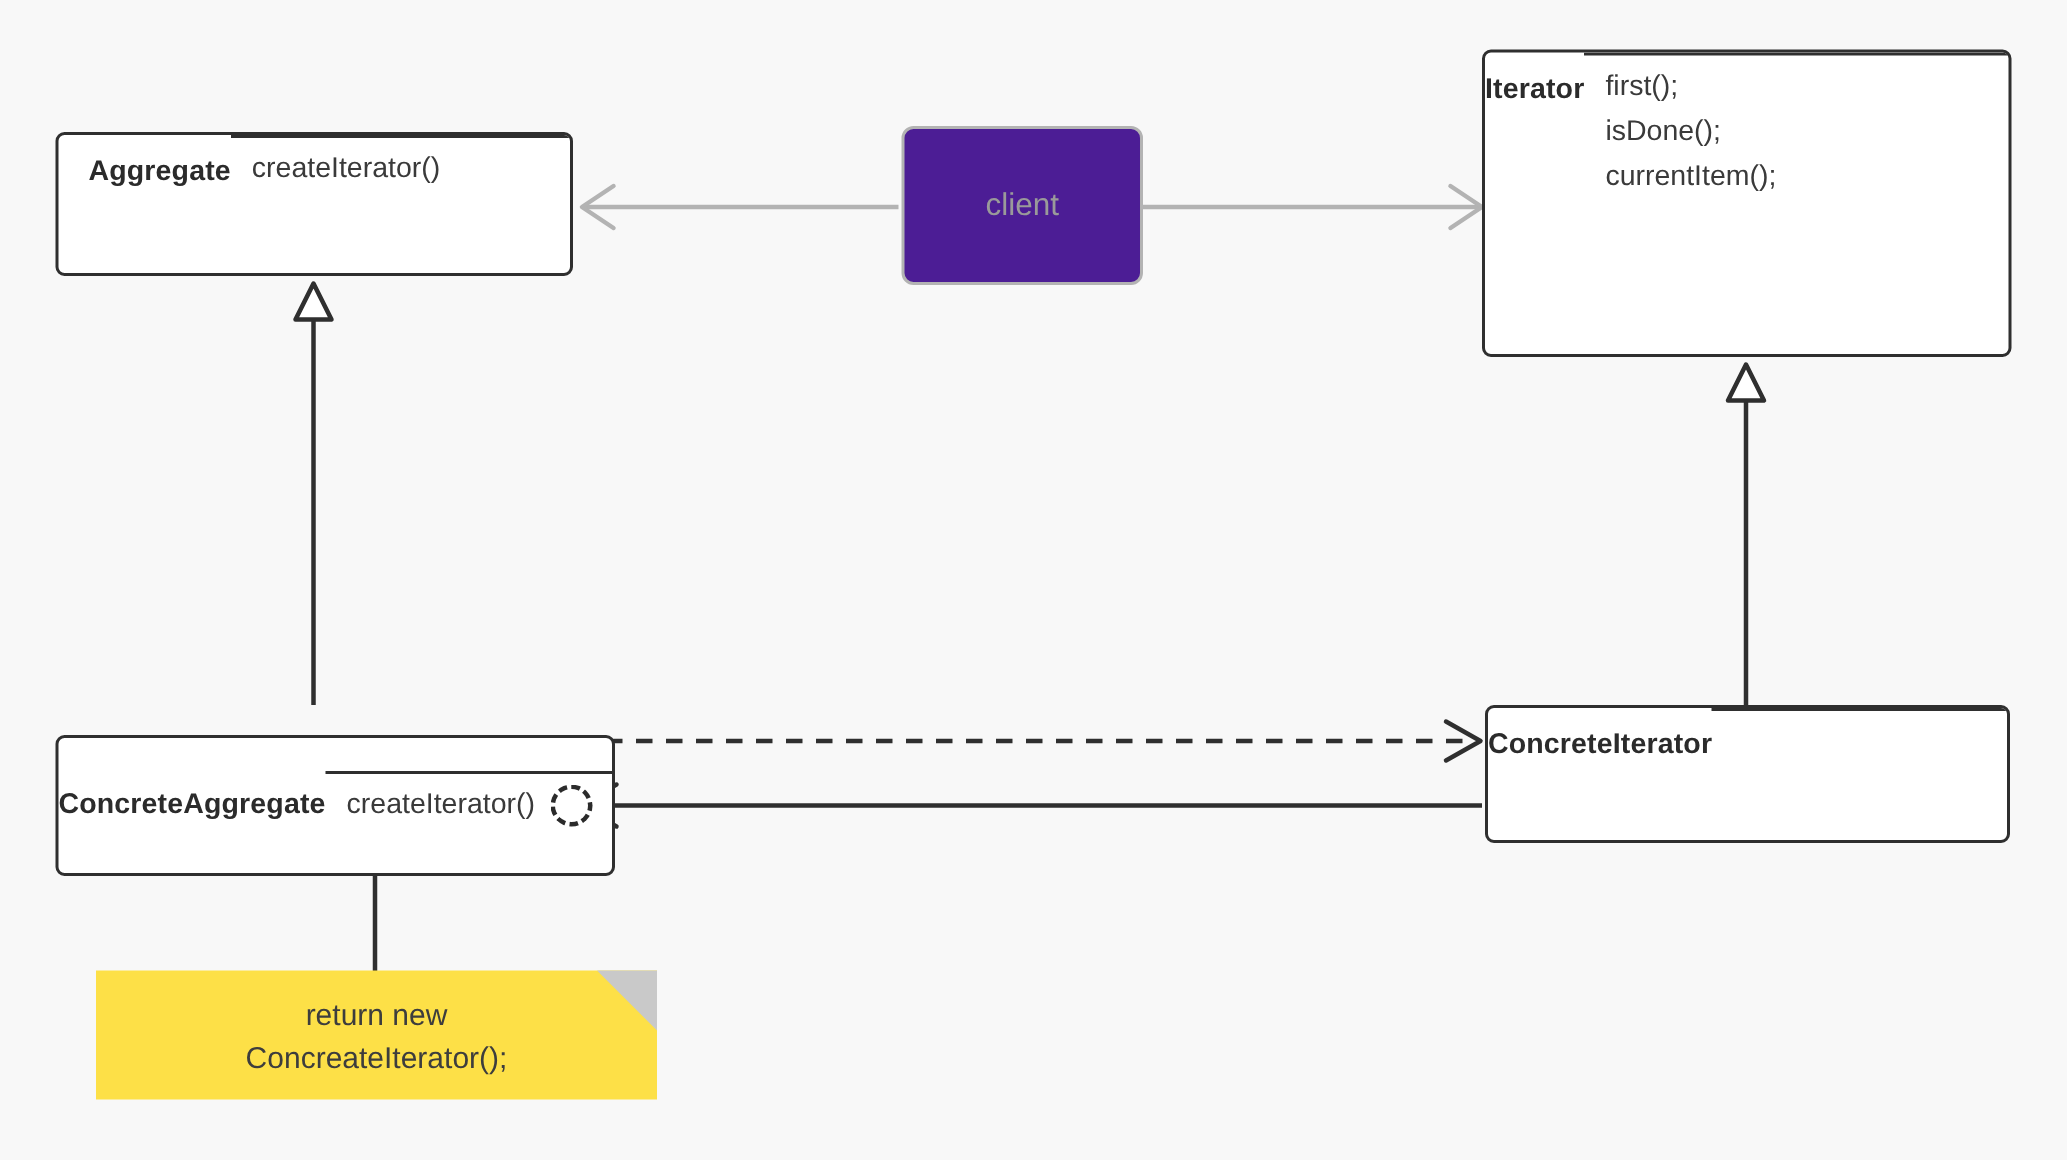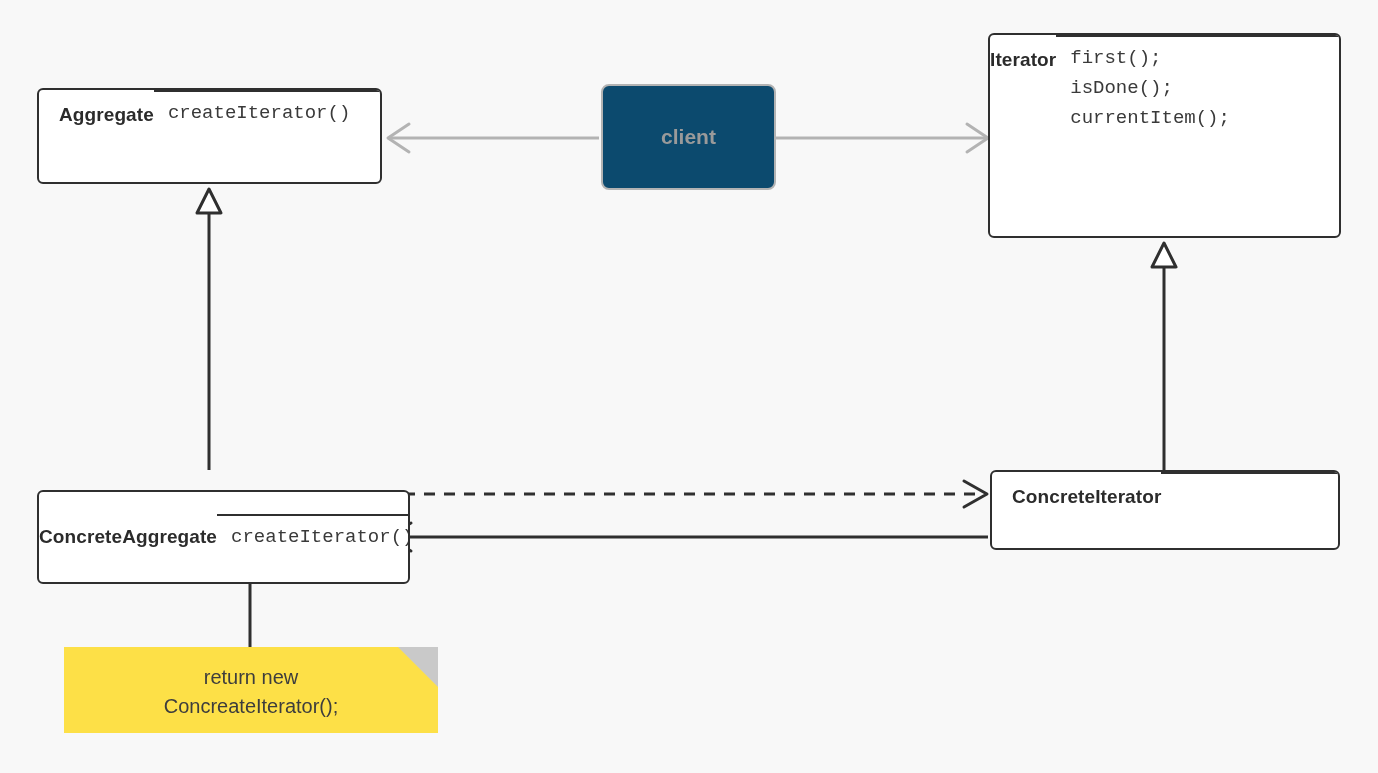--- a/index.html
+++ b/index.html
@@ -50,34 +50,33 @@
     border-top: 2.5px solid #2f2f2f;
     box-sizing: border-box;
     flex: 1;
     padding: 6px 14px 8px 14px;
   }
   .uml-member {
     font-size: 19px;
     color: #3a3a3a;
     line-height: 30px;
     white-space: nowrap;
-    font-family: Liberation Mono, monospace;
   }
 
   
   #box-aggregate { left: 37px; top: 88px; width: 345px; height: 96px; }
   #box-aggregate .uml-title { height: 50px; margin-left: 20px; }
 
   #box-iterator { left: 988px; top: 33px; width: 353px; height: 205px; }
   #box-iterator .uml-title { height: 49px; }
 
   #box-concrete-aggregate { left: 37px; top: 490px; width: 373px; height: 94px; align-items: center; }
   #box-concrete-aggregate .uml-title { height: 48px; }
 
-  #box-concrete-iterator { left: 990px; top: 470px; width: 350px; height: 80px; padding-left: 20px; }
+  #box-concrete-iterator { left: 990px; top: 470px; width: 350px; height: 92px; }
   #box-concrete-iterator .uml-title { height: 49px; }
 
   
   .method-row {
     display: flex;
     align-items: center;
     gap: 10px;
   }
   .dashed-marker {
     width: 28px;
@@ -86,30 +85,29 @@
     border-radius: 50%;
     box-sizing: border-box;
     flex: 0 0 auto;
   }
 
   
   #box-client {
     position: absolute;
     left: 601px;
     top: 84px;
-    width: 175px;
+    width: 161px;
     height: 106px;
-    background: #0c4a6e;
+    background: #4c1d95;
     border: 2px solid #b3b3b3;
     border-radius: 8px;
     box-sizing: border-box;
     display: flex;
     align-items: center;
     justify-content: center;
-    font-weight: bold;
   }
   #box-client .client-label {
     font-size: 21px;
     color: #9a9a9a;
   }
 
   
   #note {
     position: absolute;
     left: 64px;

